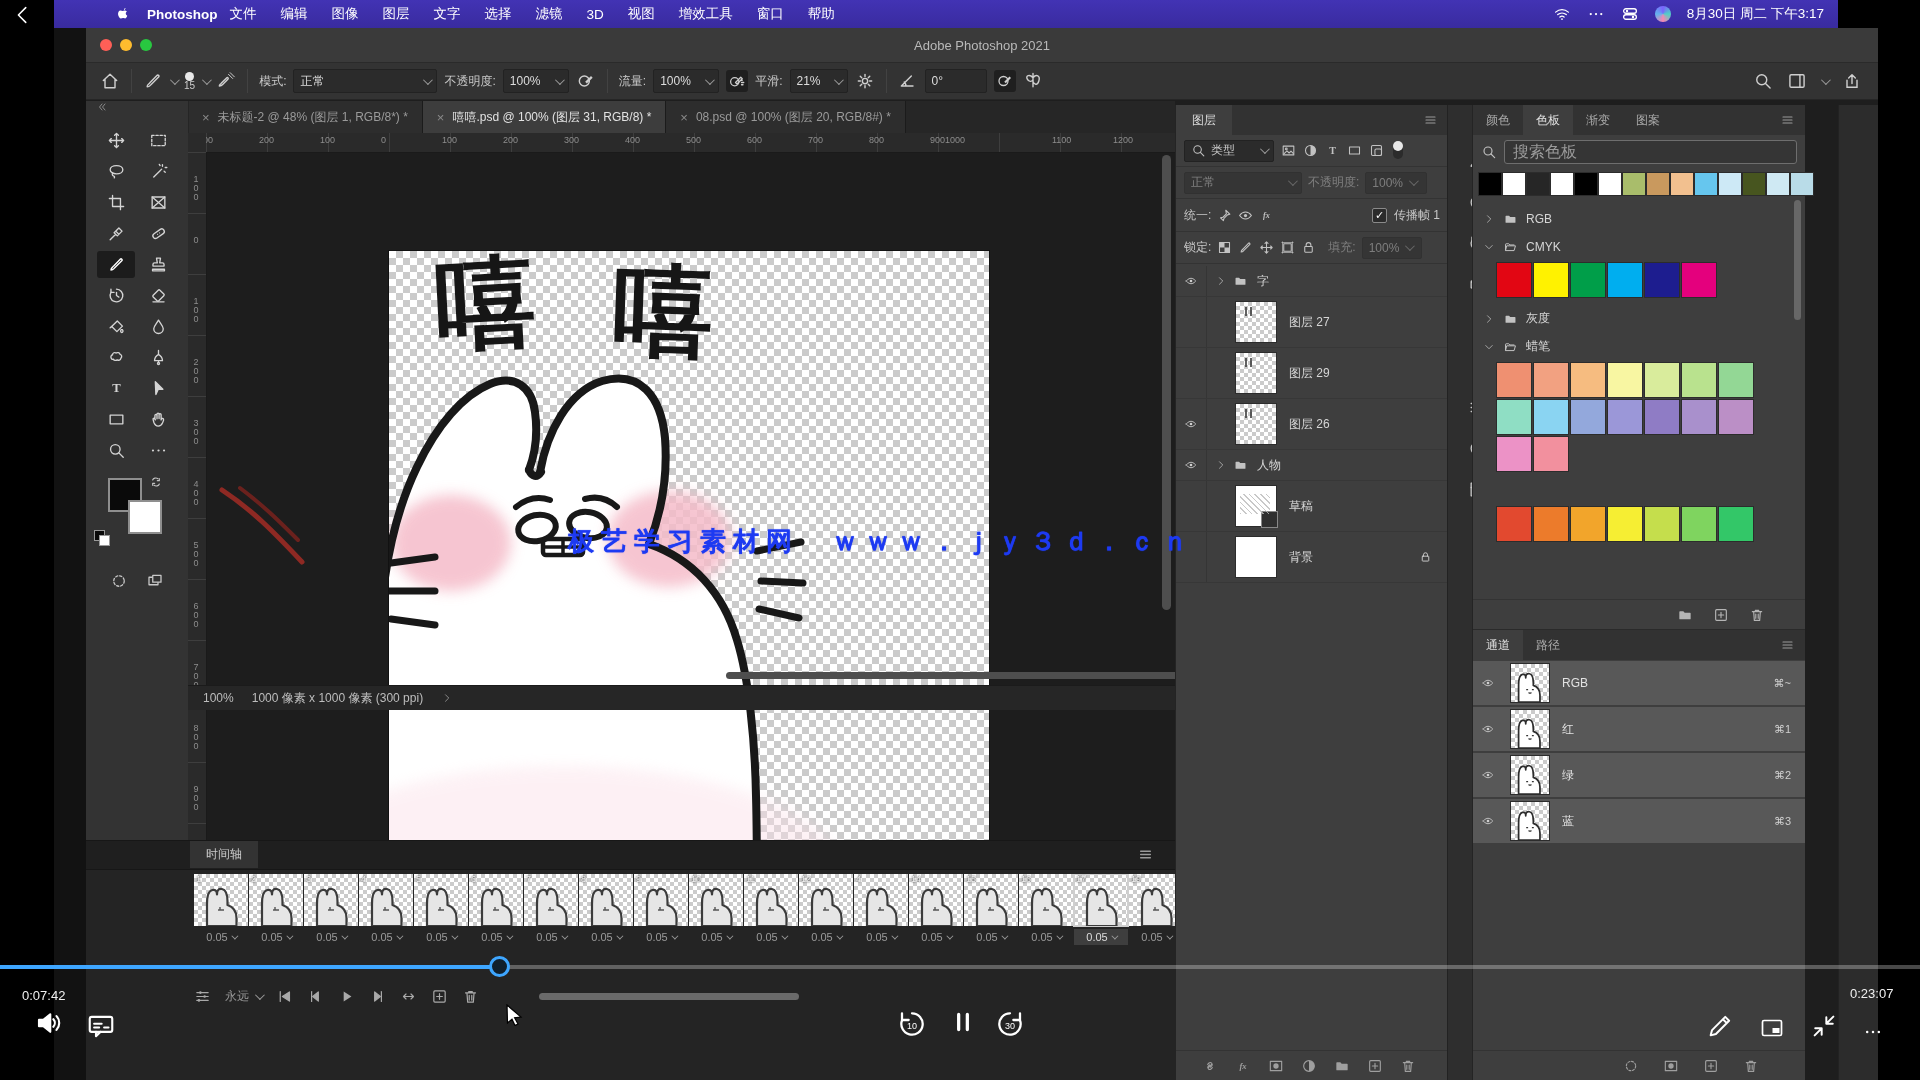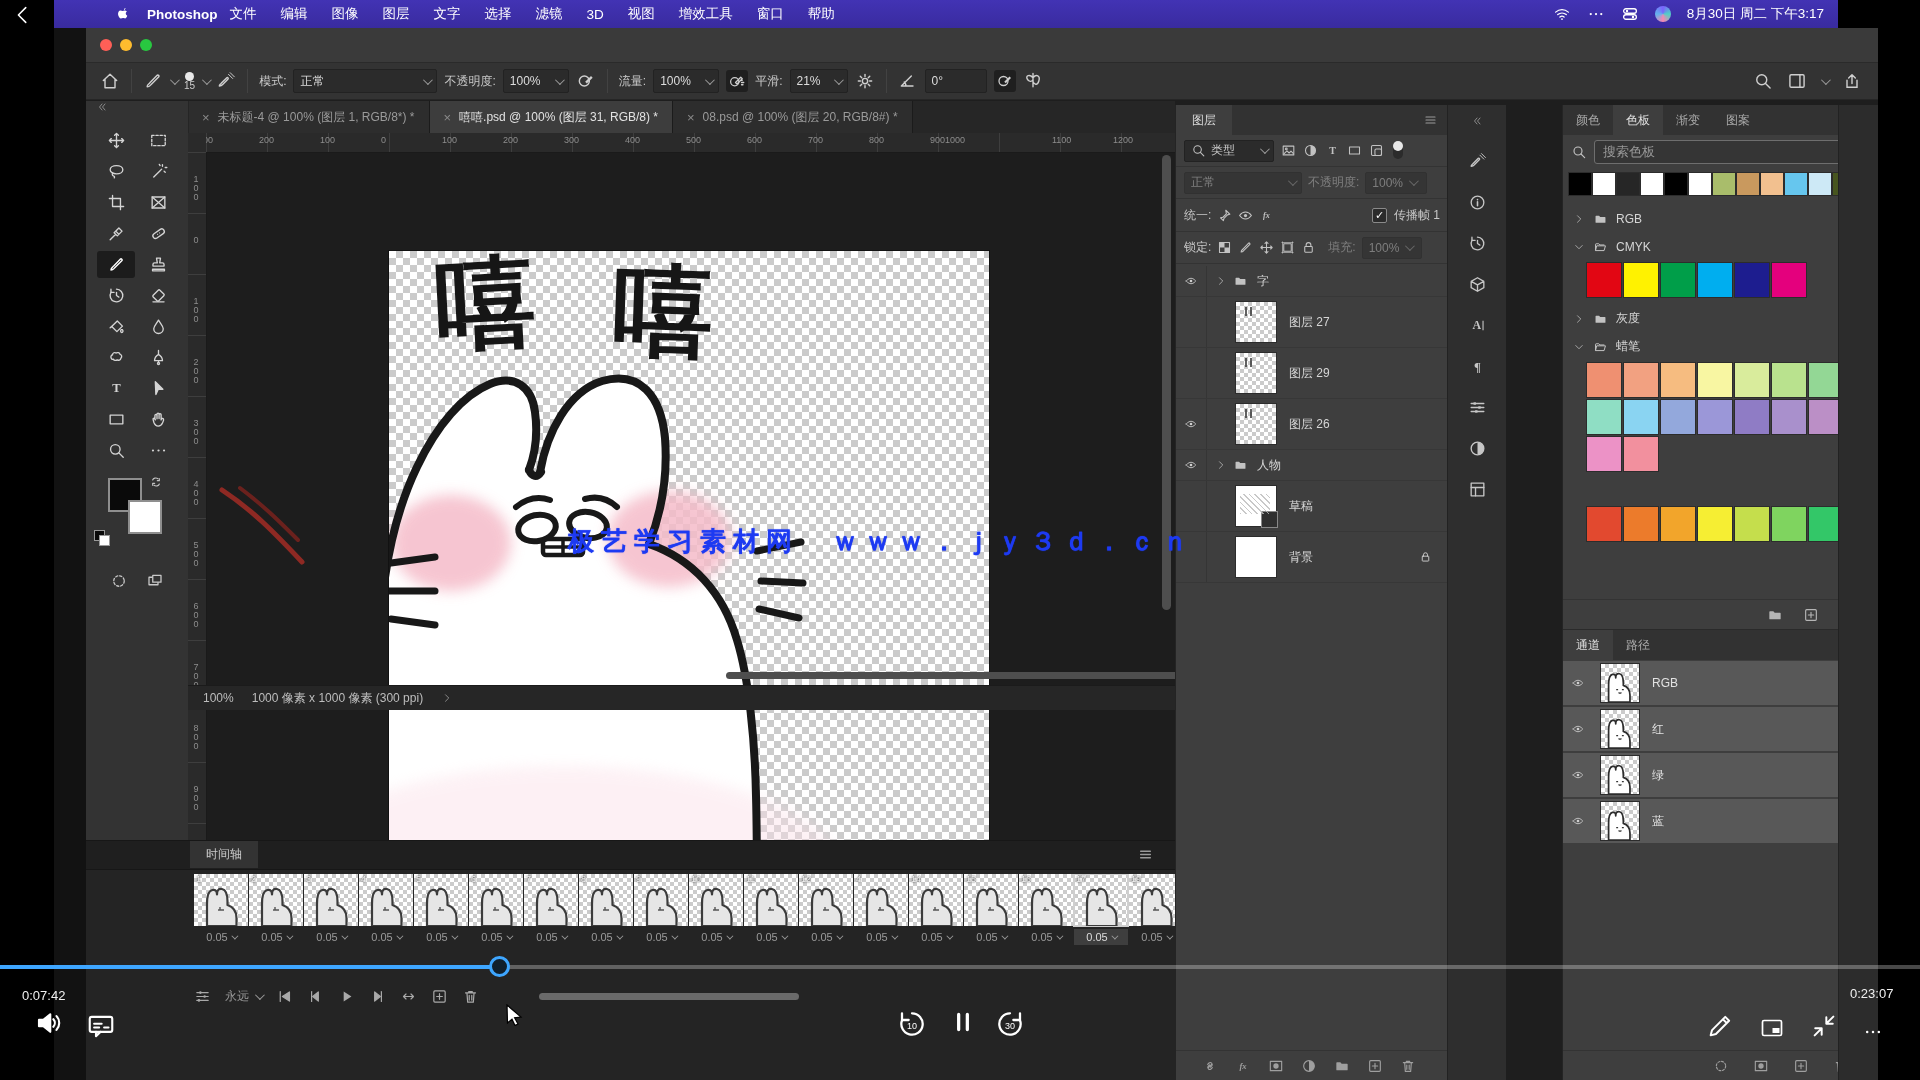--- a/index.html
+++ b/index.html
@@ -167,29 +167,29 @@
   .lb-ic{width:16px;height:16px}
   .lb-ic svg{width:100%;height:100%}
   
   .iconstrip{position:absolute;left:1361px;top:77px;width:59px;height:975px;background:#2e2e2e;border-left:1px solid #222;
     display:flex;flex-direction:column;align-items:center;padding-top:10px;box-sizing:border-box;color:#c6c6c6}
   .is-collapse{width:16px;height:12px;margin-bottom:14px;color:#9a9a9a}
   .is-collapse svg{width:100%;height:100%}
   .is-ic{width:19px;height:19px;margin:11px 0}
   .is-ic svg{width:100%;height:100%}
   
-  .rightpanels{position:absolute;left:1476px;top:77px;width:332px;height:975px;background:#3e3e3e;border-left:1px solid #242424;
+  .rightpanels{position:absolute;left:1386px;top:77px;width:332px;height:975px;background:#3e3e3e;border-left:1px solid #242424;
     color:#c9c9c9;font-size:12px}
   .sw-head{position:absolute;left:0;top:0;width:100%;height:30px;background:#323232;display:flex}
   .sw-tab{height:30px;display:flex;align-items:center;padding:0 13px;color:#a9a9a9}
   .sw-tab.active{background:#3e3e3e;color:#e0e0e0}
   .sw-search{position:absolute;left:0;top:30px;width:100%;height:34px;display:flex;align-items:center;gap:7px;padding:0 8px;box-sizing:border-box}
   .sw-search .fl-ic{width:16px;height:16px}
   .sw-input{flex:1;height:22px;background:#353535;border:1px solid #6e6e6e;border-radius:3px;color:#9a9a9a;
-    font-size:13px;display:flex;align-items:center;padding:0 8px}
+    font-size:16px;display:flex;align-items:center;padding:0 8px}
   .sw-recent{position:absolute;left:6px;top:68px;display:flex;gap:2px}
   .sw-sq{width:22px;height:22px;box-shadow:0 0 0 1px #2c2c2c}
   .sw-group{position:absolute;left:0;width:100%;height:27px;display:flex;align-items:center;gap:7px;padding-left:10px;box-sizing:border-box;color:#d6d6d6}
   .sw-group .lchev{display:block;margin-left:0}
   .sw-group .lfolder{display:block;margin-left:0}
   .sw-colors{position:absolute;left:24px;display:flex;flex-wrap:wrap;gap:3px;width:290px}
   .sw-c{width:34px;height:34px;box-shadow:0 0 0 1px #2c2c2c}
   .sw-bottom{position:absolute;left:0;top:494px;width:100%;height:30px;border-top:1px solid #333;display:flex;align-items:center;
     justify-content:flex-end;gap:20px;padding-right:40px;box-sizing:border-box;color:#b5b5b5}
   .sw-scroll{position:absolute;right:4px;top:95px;width:7px;height:120px;background:#676767;border-radius:4px}
@@ -274,20 +274,21 @@
   </div>
 
   <div class="desktop"></div>
 
   <div class="win">
 
     <div class="titlebar">
       <span class="tl r"></span>
       <span class="tl y"></span>
       <span class="tl g"></span>
+      <span class="title">Adobe Photoshop 2021</span>
     </div>
 
     <div class="optionsbar">
       <span class="ob-ic">
           <svg viewBox="0 0 24 24" fill="none" stroke="currentColor" stroke-width="1.7" stroke-linecap="round" stroke-linejoin="round" style="width:100%;height:100%;display:block">
             <path d="M4 11.5 12 4l8 7.5M6 10v10h12V10"></path>
           </svg>
         </span>
       <span class="sep"></span>
       <span class="ob-ic">
@@ -386,21 +387,21 @@
               <path d="M8 8.5 12 4.5l4 4M12 4.5V15"></path>
               <path d="M6 11v8.5h12V11" stroke-linejoin="miter"></path>
             </svg>
           </span>
       </div>
     </div>
 
     <div class="tabstrip">
       <div class="doctab">
           <span class="tabclose">×</span>
-          <span class="tabtitle">未标题-4 @ 100% (图层 1, RGB/8*) *</span>
+          <span class="tabtitle">未标题-2 @ 48% (图层 1, RGB/8*) *</span>
         </div>
         <div class="doctab active">
           <span class="tabclose">×</span>
           <span class="tabtitle">嘻嘻.psd @ 100% (图层 31, RGB/8) *</span>
         </div>
         <div class="doctab">
           <span class="tabclose">×</span>
           <span class="tabtitle">08.psd @ 100% (图层 20, RGB/8#) *</span>
         </div>
     </div>

